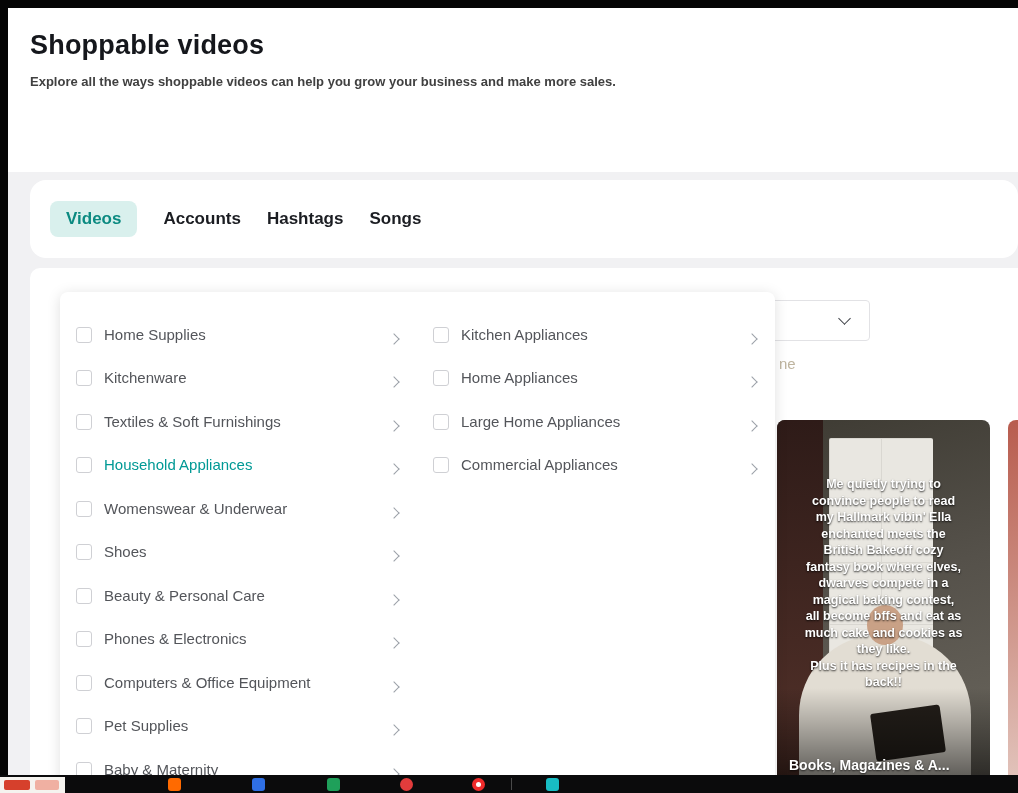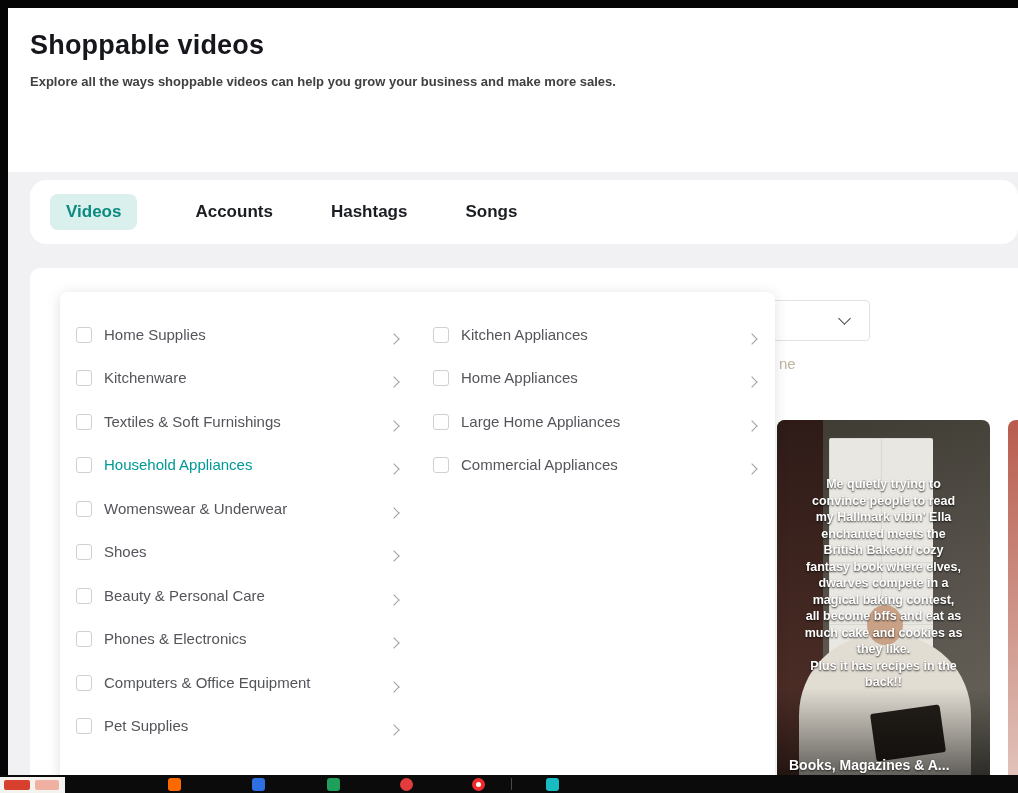--- a/index.html
+++ b/index.html
@@ -11,22 +11,22 @@
 
   .gray-band { position:absolute; left:8px; top:172px; width:1010px; height:603px; background:#f1f1f3; }
 
   .page-title { position:absolute; left:30px; top:30px; font-size:27px; font-weight:800; color:#15171c; letter-spacing:.2px;text-align:right; }
   .page-subtitle { position:absolute; left:30px; top:74px; font-size:13px; color:#404040;font-weight:bold; }
 
   .main-tabs { position:absolute; left:30px; top:122px; display:flex; gap:38px; height:28px; align-items:center; }
   .mtab { position:relative; font-size:17.5px; font-weight:600; color:#17191e; cursor:pointer; }
   .mtab.active::after { content:""; position:absolute; left:0; right:0; bottom:-9px; height:3px; border-radius:2px; background:#009995; }
 
-  .subtab-card { position:absolute; left:30px; top:180px; width:988px; height:64px; background:#ffffff; border-radius:16px;
-                 display:flex; align-items:center; gap:58px; padding:0 20px; }
+  .subtab-card { position:absolute; left:30px; top:180px; width:988px; height:78px; background:#ffffff; border-radius:16px;
+                 display:flex; align-items:center; gap:26px; padding:0 20px; }
   .stab { font-size:17px; font-weight:600; color:#1b1d22; cursor:pointer; }
   .stab.pill { background:#d9f0ed; color:#0b8a81; padding:8px 16px; border-radius:8px; }
 
   .main-card { position:absolute; left:30px; top:268px; width:988px; height:507px; background:#ffffff;
                border-radius:10px 0 0 0; overflow:hidden; }
 
   .filter { position:absolute; left:660px; top:32px; width:180px; height:41px; background:#fff;
             border:1px solid #e2e2e5; border-radius:4px; z-index:1; }
   .filter .ftext { position:absolute; left:88px; top:11px; font-size:15px; color:#beb49f;margin-top:43px; }
   .filter .chev-down { position:absolute; right:20px; top:13px; width:9px; height:9px;
@@ -146,20 +146,25 @@
           <span class="chev"></span>
         </div>
         <div class="row">
           <span class="cb"></span>
           <span class="lbl">Computers &amp; Office Equipment</span>
           <span class="chev"></span>
         </div>
         <div class="row">
           <span class="cb"></span>
           <span class="lbl">Pet Supplies</span>
+          <span class="chev"></span>
+        </div>
+        <div class="row">
+          <span class="cb"></span>
+          <span class="lbl">Baby &amp; Maternity</span>
           <span class="chev"></span>
         </div>
       </div>
       <div class="col col-right">
         <div class="row">
           <span class="cb"></span>
           <span class="lbl">Kitchen Appliances</span>
           <span class="chev"></span>
         </div>
         <div class="row">

